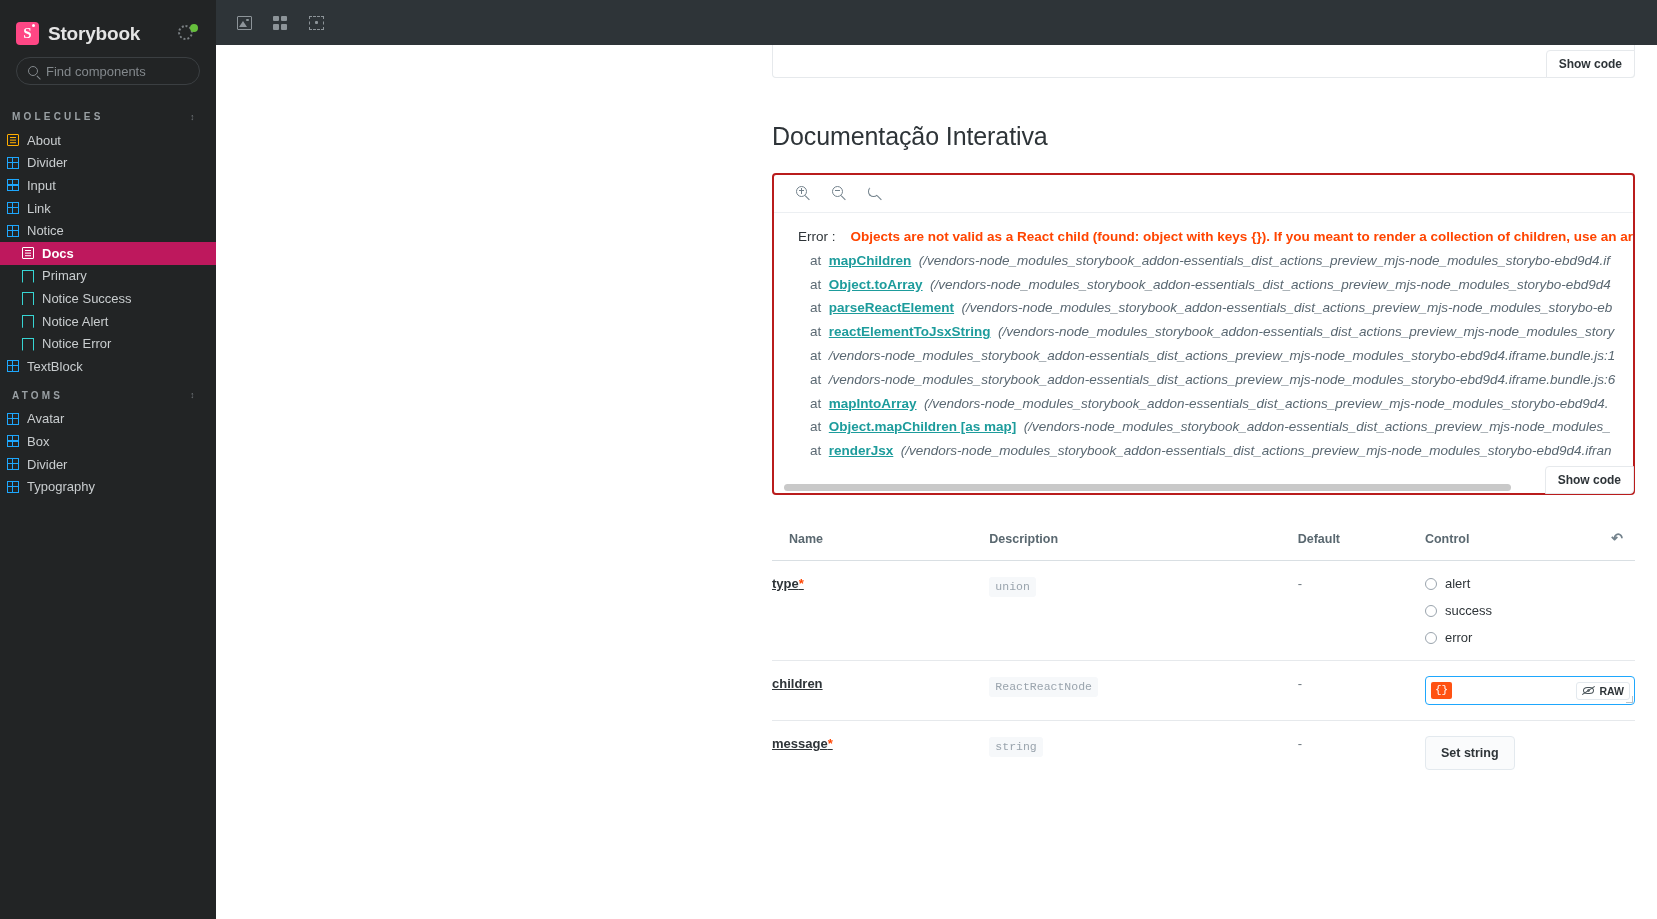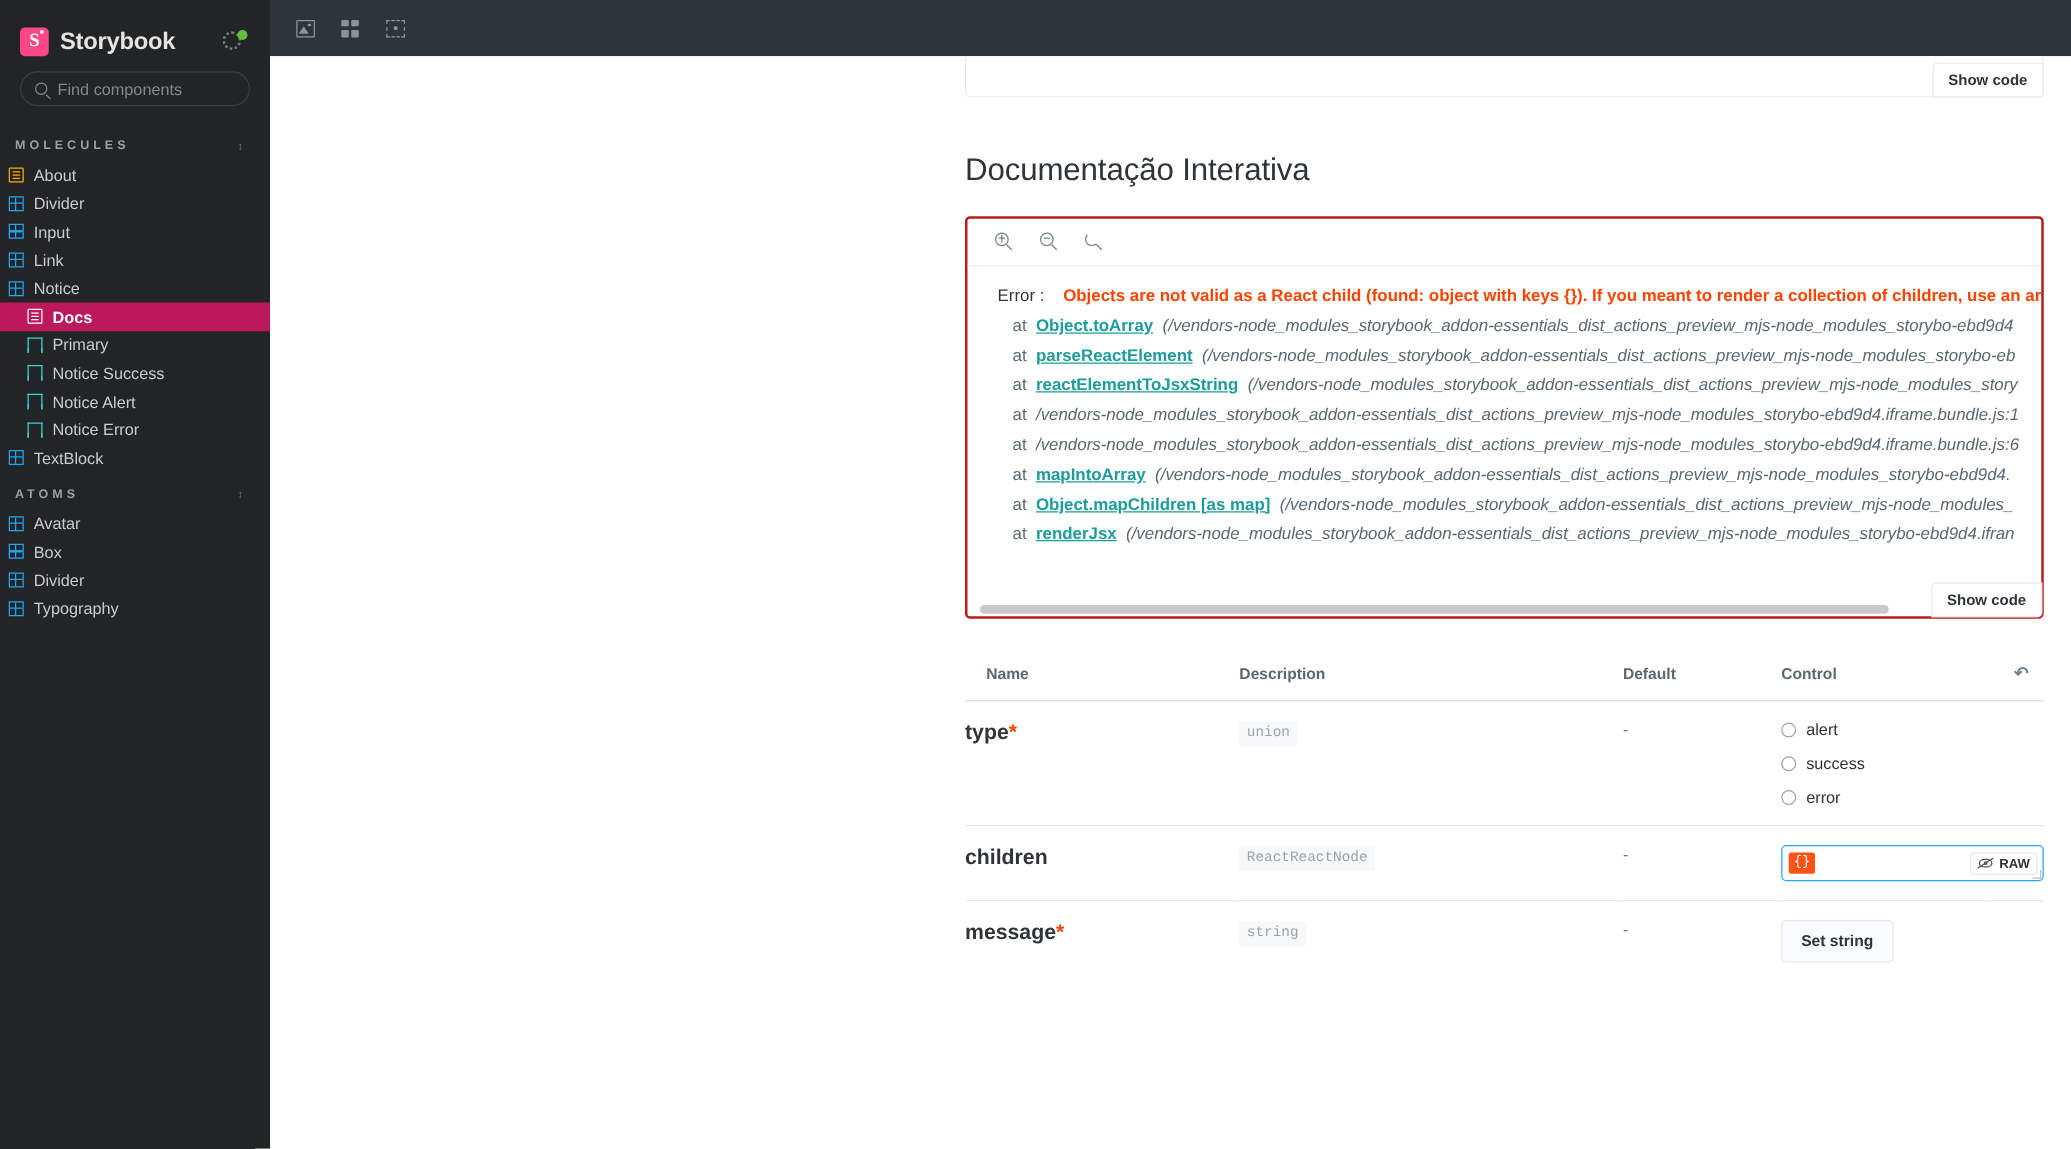--- a/index.html
+++ b/index.html
@@ -255,21 +255,21 @@
 
   .reset-ic {
     display: inline-block; color: #73828c; font-size: 14px; cursor: pointer;
     line-height: 1;
   }
 
   table.ctrl tbody tr { border-top: 1px solid #e6e9ec; }
   table.ctrl tbody tr:first-child { border-top: 1px solid #d9dfe3; }
   table.ctrl td { vertical-align: top; padding: 15px 0 15px 0; }
   td.c-name {
-    padding-left: 17px; font-size: 17px; font-weight: bold; color: #2e3438;
+    padding-left: 17px; font-size: 13px; font-weight: bold; color: #2e3438; text-decoration: underline;
   }
   .req { color: #ff4400; font-weight: bold; }
   .typechip {
     display: inline-block; background: #f6f8fa; color: #9aa4ad;
     font-family: "Liberation Mono", monospace; font-size: 11.5px;
     padding: 3px 6px; border-radius: 3px; line-height: 14px;
   }
   td.c-def { font-size: 13px; color: #6a757d; }
   .radio-row {
     display: flex; align-items: center; gap: 8px; margin-bottom: 12px;
@@ -476,20 +476,21 @@
             </span>
           </div>
 
           <div class="preview-body">
             <div class="errline first">
               <span class="err-label">Error :</span>
               &nbsp;&nbsp;
               <span class="err-msg">Objects are not valid as a React child (found: object with keys {}). If you meant to render a collection of children, use an ar</span>
             </div>
             <div id="stack-lines">
+                <div class="errline"><span class="at">at</span>&nbsp;&nbsp;<span class="fn">mapChildren</span>&nbsp;&nbsp;<span>(/vendors-node_modules_storybook_addon-essentials_dist_actions_preview_mjs-node_modules_storybo-ebd9d4.if</span></div>
                 <div class="errline"><span class="at">at</span>&nbsp;&nbsp;<span class="fn">Object.toArray</span>&nbsp;&nbsp;<span>(/vendors-node_modules_storybook_addon-essentials_dist_actions_preview_mjs-node_modules_storybo-ebd9d4</span></div>
                 <div class="errline"><span class="at">at</span>&nbsp;&nbsp;<span class="fn">parseReactElement</span>&nbsp;&nbsp;<span>(/vendors-node_modules_storybook_addon-essentials_dist_actions_preview_mjs-node_modules_storybo-eb</span></div>
                 <div class="errline"><span class="at">at</span>&nbsp;&nbsp;<span class="fn">reactElementToJsxString</span>&nbsp;&nbsp;<span>(/vendors-node_modules_storybook_addon-essentials_dist_actions_preview_mjs-node_modules_story</span></div>
                 <div class="errline"><span class="at">at</span>&nbsp;&nbsp;<span>/vendors-node_modules_storybook_addon-essentials_dist_actions_preview_mjs-node_modules_storybo-ebd9d4.iframe.bundle.js:1</span></div>
                 <div class="errline"><span class="at">at</span>&nbsp;&nbsp;<span>/vendors-node_modules_storybook_addon-essentials_dist_actions_preview_mjs-node_modules_storybo-ebd9d4.iframe.bundle.js:6</span></div>
                 <div class="errline"><span class="at">at</span>&nbsp;&nbsp;<span class="fn">mapIntoArray</span>&nbsp;&nbsp;<span>(/vendors-node_modules_storybook_addon-essentials_dist_actions_preview_mjs-node_modules_storybo-ebd9d4.</span></div>
                 <div class="errline"><span class="at">at</span>&nbsp;&nbsp;<span class="fn">Object.mapChildren [as map]</span>&nbsp;&nbsp;<span>(/vendors-node_modules_storybook_addon-essentials_dist_actions_preview_mjs-node_modules_</span></div>
                 <div class="errline"><span class="at">at</span>&nbsp;&nbsp;<span class="fn">renderJsx</span>&nbsp;&nbsp;<span>(/vendors-node_modules_storybook_addon-essentials_dist_actions_preview_mjs-node_modules_storybo-ebd9d4.ifran</span></div>
               </div>
             <div class="hscroll"></div>

